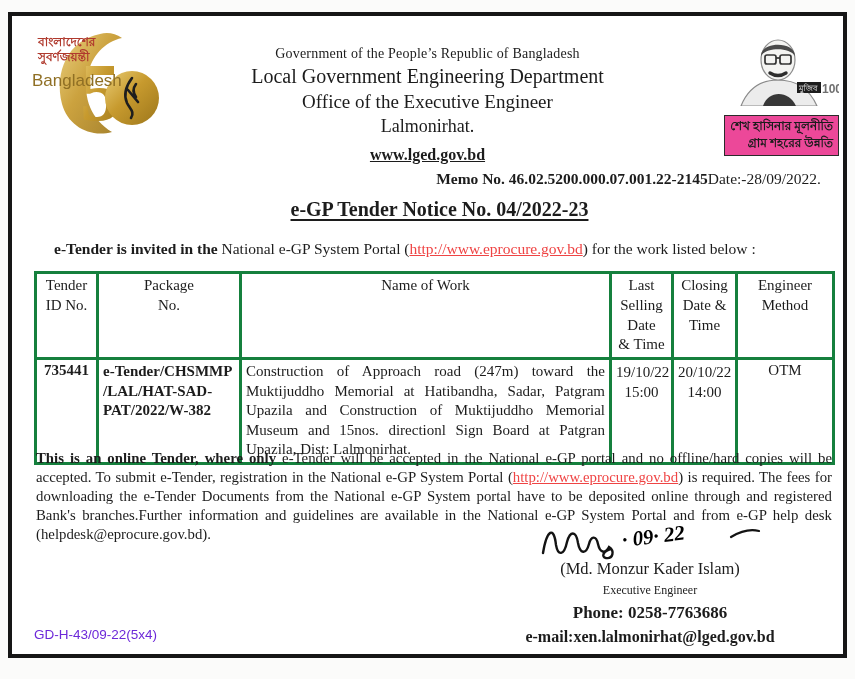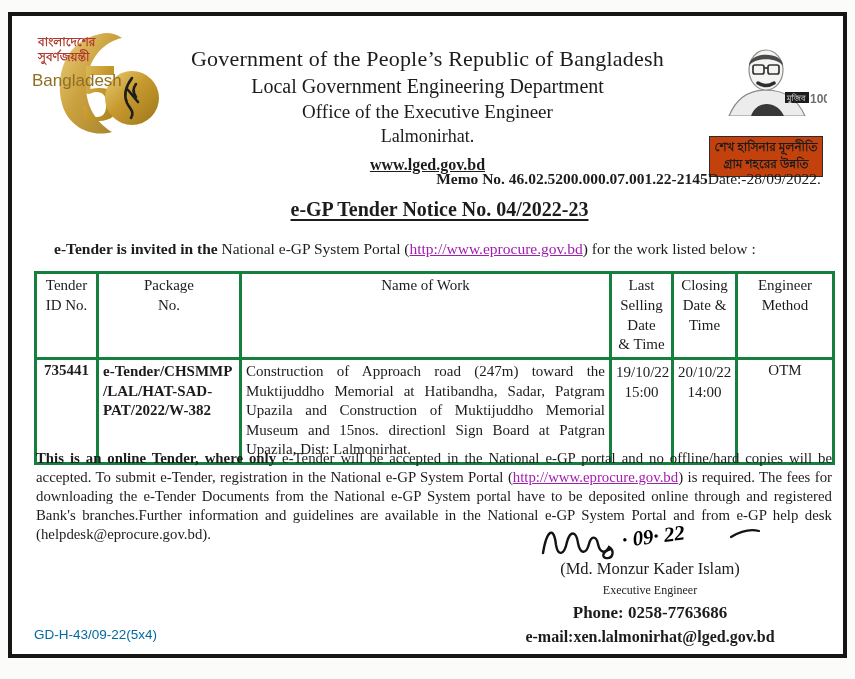--- a/index.html
+++ b/index.html
@@ -11,63 +11,63 @@
     position:relative;
     overflow:hidden;
   }
   .sheet {
     position:absolute; left:8px; top:12px; width:839px; height:646px;
     border:4px solid #161616; background:#ffffff;
   }
   
   .logo-left { position:absolute; left:16px; top:12px; width:140px; height:118px; }
   .org-block { position:absolute; left:150px; right:150px; top:30px; text-align:center; }
-  .org1 { font-size:22px; letter-spacing:.2px; }
+  .org1 { font-size:14px; letter-spacing:.2px; }
   .org2 { font-size:20px; margin-top:3px; }
   .org3 { font-size:19px; margin-top:3px; }
   .org4 { font-size:18px; margin-top:3px; }
   .website { font-size:16px; font-weight:bold; text-decoration:underline; margin-top:9px; display:inline-block; }
-  .logo-right { position:absolute; right:4px; top:24px; width:146px; text-align:center; }
+  .logo-right { position:absolute; right:4px; top:14px; width:146px; text-align:right; }
   .mujib-caption {
     display:inline-block; border:1.5px solid #2b2b2b; padding:2px 5px;
-    font-size:12px; font-weight:bold; line-height:1.45; background:#c2410c; margin-top:16px;
+    font-size:12px; font-weight:bold; line-height:1.45; background:#ec4899; margin-top:5px;
     white-space:nowrap;
   }
   
   .memo-row { position:absolute; top:154px; left:40px; right:22px; display:flex; justify-content:flex-end; font-size:15.5px; }
   .memo-number { font-weight:bold; }
   .title-row { position:absolute; top:182px; left:0; right:0; text-align:center;padding-left:24px; }
   .notice-title {
     display:inline-block; font-size:20px; font-weight:bold;
     text-decoration:underline; text-decoration-thickness:2px; text-underline-offset:3px;
   }
   .intro-row { position:absolute; top:224px; left:42px; right:16px; font-size:15.5px; }
   .intro-lead { font-weight:bold; }
-  .doc-link { text-decoration:underline; color:#a21caf; }
+  .doc-link { text-decoration:underline; color:#ef4444; }
   
   table.tender { position:absolute; top:255px; left:22px; width:798px; border-collapse:collapse; table-layout:fixed; }
   table.tender th, table.tender td { border:3px solid #15803d; font-size:15px; vertical-align:top; padding:2px 4px; }
   table.tender th { font-weight:normal; text-align:center; white-space:pre-line; height:72px; line-height:1.32; }
   td.c-id { text-align:center; vertical-align:middle; font-weight:bold; height:95px; }
   td.c-pkg { font-weight:bold; white-space:pre-line; padding-left:9px; line-height:1.3; }
   td.c-work { text-align:justify; padding:2px 7px 2px 7px; line-height:1.3; font-size:15px; }
   td.c-date { text-align:center; white-space:pre-line; line-height:1.35; }
   td.c-method { text-align:center; }
   
   .notes { position:absolute; top:433px; left:24px; width:796px; font-size:14.8px; text-align:justify; line-height:1.28; }
   .notes-lead { font-weight:bold; }
   
   .sign-block { position:absolute; top:505px; left:462px; width:352px; text-align:center; }
   .sign-scribble { display:block; margin:0 auto -4px auto; }
   .sign-name { font-size:16.5px; }
   .sign-role { font-size:12px; margin-top:4px; }
   .sign-phone { font-size:17px; font-weight:600; margin-top:5px; }
   .sign-email { font-size:16px; font-weight:600; margin-top:5px; }
   
-  .footer-code { position:absolute; left:22px; bottom:12px; font-family:"Liberation Sans", sans-serif; font-size:13.5px; color:#0369a1; }
+  .footer-code { position:absolute; left:22px; bottom:12px; font-family:"Liberation Sans", sans-serif; font-size:13.5px; color:#6d28d9; }
 </style>
 </head>
 <body>
 
 <div class="sheet">
 
   <div class="logo-left">
     <svg width="140" height="118" viewBox="0 0 140 118">
       <defs>
         <linearGradient id="gold" x1="0" y1="0" x2="1" y2="1">

